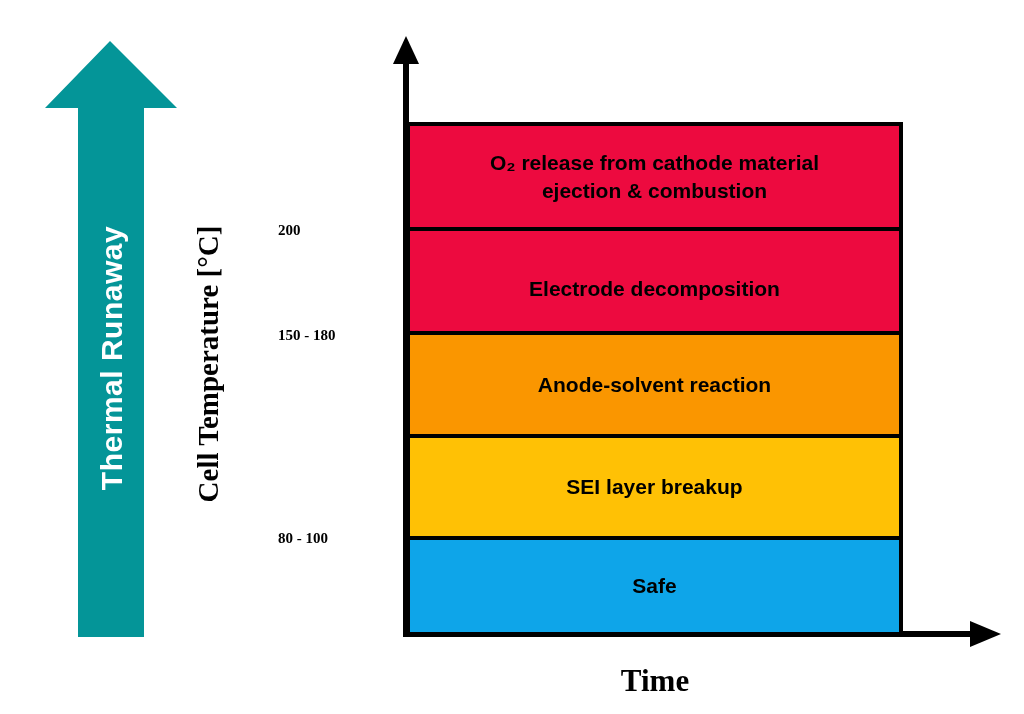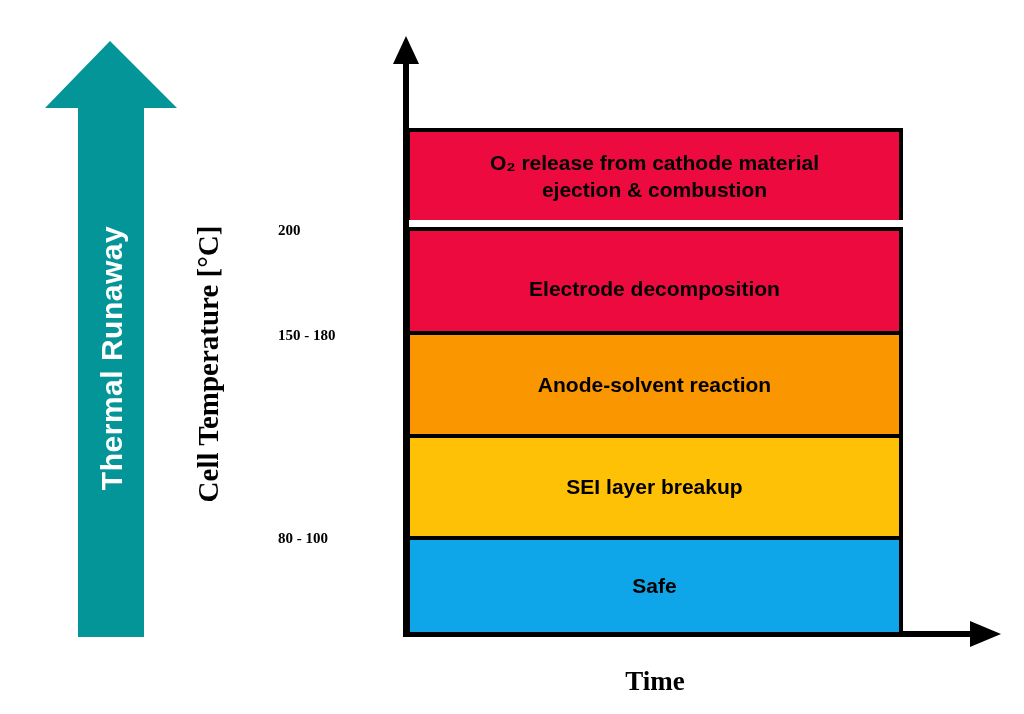--- a/index.html
+++ b/index.html
@@ -40,29 +40,29 @@
   
   .band{
     position:absolute;left:406px;width:497px;box-sizing:border-box;
     border:4px solid #000;border-bottom:none;
     display:flex;align-items:center;justify-content:center;
   }
   .band-label{
     font-weight:bold;font-size:21px;color:#000;text-align:center;
     white-space:pre-line;line-height:1.3;
   }
-  #band-0{top:128px;height:92px;}
+  #band-0{top:122px;height:105px;}
   #band-1{top:227px;height:120px;}
   #band-2{top:331px;height:103px;}
   #band-3{top:434px;height:102px;}
   #band-4{top:536px;height:96px;}
   
   .xlabel{
     position:absolute;left:655px;top:681px;transform:translate(-50%,-50%);
-    font-family:"Liberation Serif",serif;font-weight:bold;font-size:27px;color:#000;
+    font-family:"Liberation Serif",serif;font-weight:bold;font-size:31px;color:#000;
   }
 </style>
 </head>
 <body>
 
 <div id="stage">
 
   <svg id="arrow-svg" width="132" height="596" viewBox="0 0 132 596">
     <polygon points="65,0 132,67 99,67 99,596 33,596 33,67 0,67" fill="#049598"></polygon>
   </svg>

